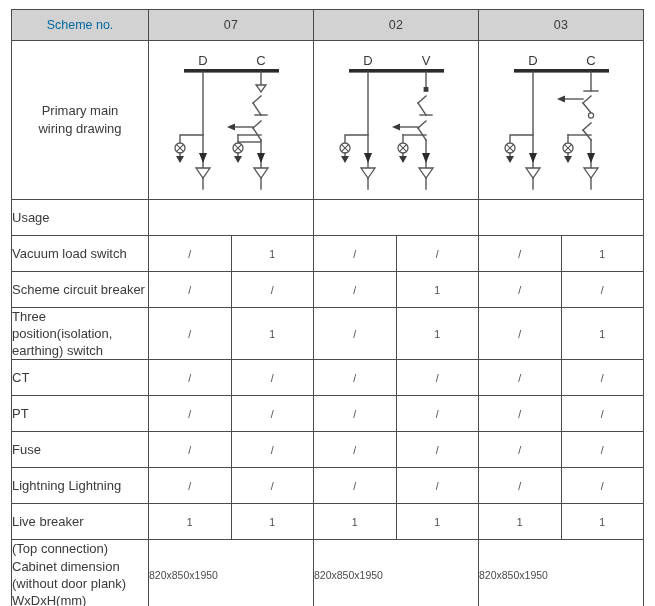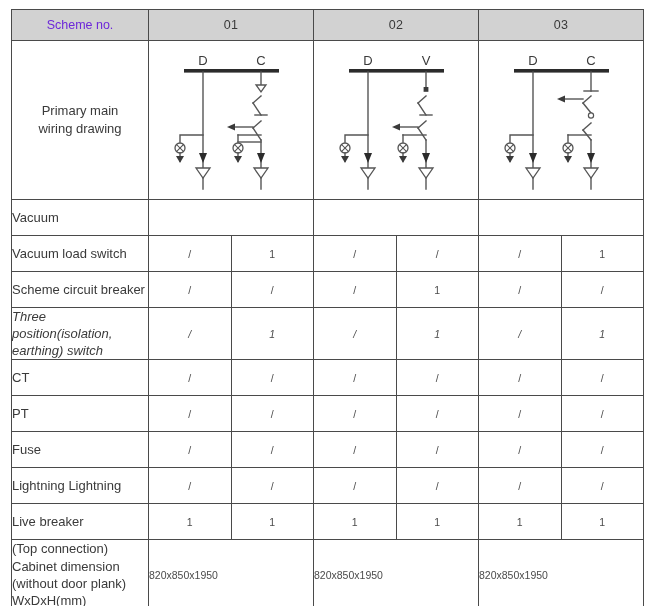--- a/index.html
+++ b/index.html
@@ -41,21 +41,21 @@
     height: 30px;
     font-size: 12.5px;
     letter-spacing: .2px;
     color: #3a3a3a;
   }
   .hdr-scheme {
     background: #d2d2d2 !important;
     text-align: center;
     height: 30px;
     font-size: 12.5px;
-    color: #6d28d9;
+    color: #0369a1;
   }
   .rowlabel {
     text-align: left;
     padding: 4px 0 4px 9px;
     font-size: 13px;
     line-height: 1.32;
     color: #3a3a3a;
   }
   .datacell {
     text-align: center;
@@ -66,21 +66,21 @@
     height: 158px;
     padding: 0;
   }
   .dimcell {
     font-size: 10.5px;
     height: 56px;
     color: #4b4b4b;
   }
   .r-usage { height: 36px; }
   .r-std   { height: 36px; }
-  .r-tall  { height: 42px; font-style: italic; }
+  .r-tall  { height: 42px; }
   .r-dim   { height: 56px; }
   .diagram-wrap {
     width: 100%;
     height: 158px;
     display: block;
   }
   .diagram-wrap svg {
     display: block;
     margin: 0 auto;
   }
@@ -97,21 +97,21 @@
         <col style="width:82.5px">
       <col style="width:82.5px">
         <col style="width:82.5px">
       <col style="width:82.5px">
         <col style="width:82.5px">
     </colgroup>
 
     <tbody>
         <tr>
       <th class="hdr-scheme">Scheme no.</th>
-      <th class="hdr-cell" colspan="2">01</th>
+      <th class="hdr-cell" colspan="2">07</th>
       <th class="hdr-cell" colspan="2">02</th>
       <th class="hdr-cell" colspan="2">03</th>
     </tr>
 
     <tr>
       <td class="rowlabel" style="text-align:center;padding:0 6px;">
         <span id="lbl-diagram" style="line-height:1.4;">Primary main<br>wiring drawing</span>
       </td>
       <td class="diagram-cell" colspan="2">
         <div class="diagram-wrap">
@@ -252,21 +252,21 @@
               <line x1="112" y1="137" x2="112" y2="148"></line>
             </g>
             <text id="d3-left" x="54" y="24" text-anchor="middle" font-family="Liberation Sans, sans-serif" font-size="13" fill="#3a3a3a">D</text>
             <text id="d3-right" x="112" y="24" text-anchor="middle" font-family="Liberation Sans, sans-serif" font-size="13" fill="#3a3a3a">C</text>
           </svg>
         </div>
       </td>
     </tr>
 
     <tr class="r-usage">
-      <td class="rowlabel">Vacuum</td>
+      <td class="rowlabel">Usage</td>
       <td class="datacell" colspan="2"></td>
       <td class="datacell" colspan="2"></td>
       <td class="datacell" colspan="2"></td>
     </tr>
 
     <tr class="r-std">
       <td class="rowlabel">Vacuum load switch</td>
       <td class="datacell">/</td>
       <td class="datacell">1</td>
       <td class="datacell">/</td>

